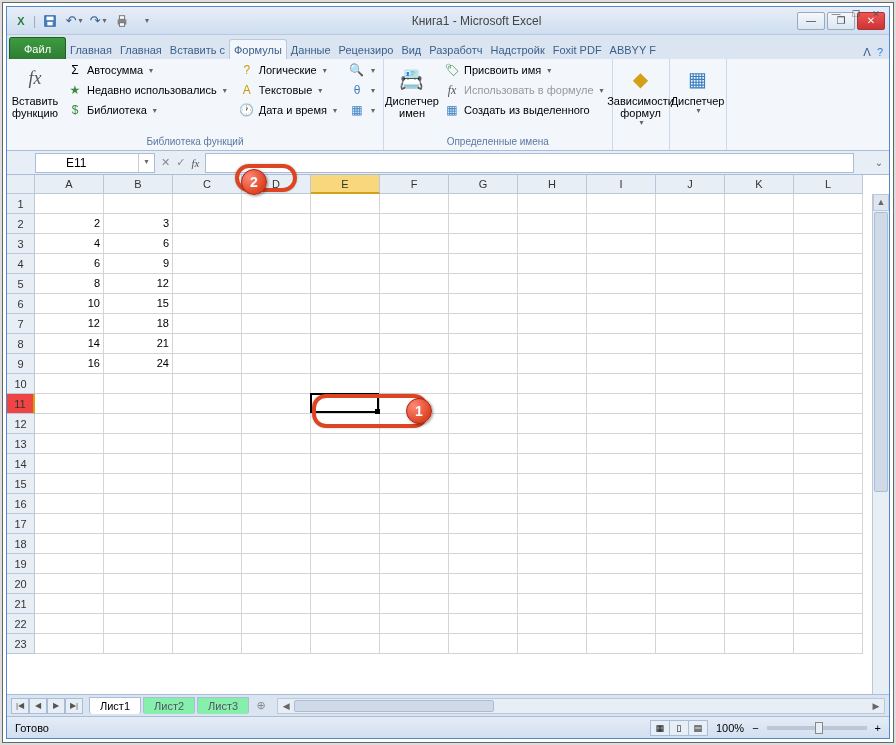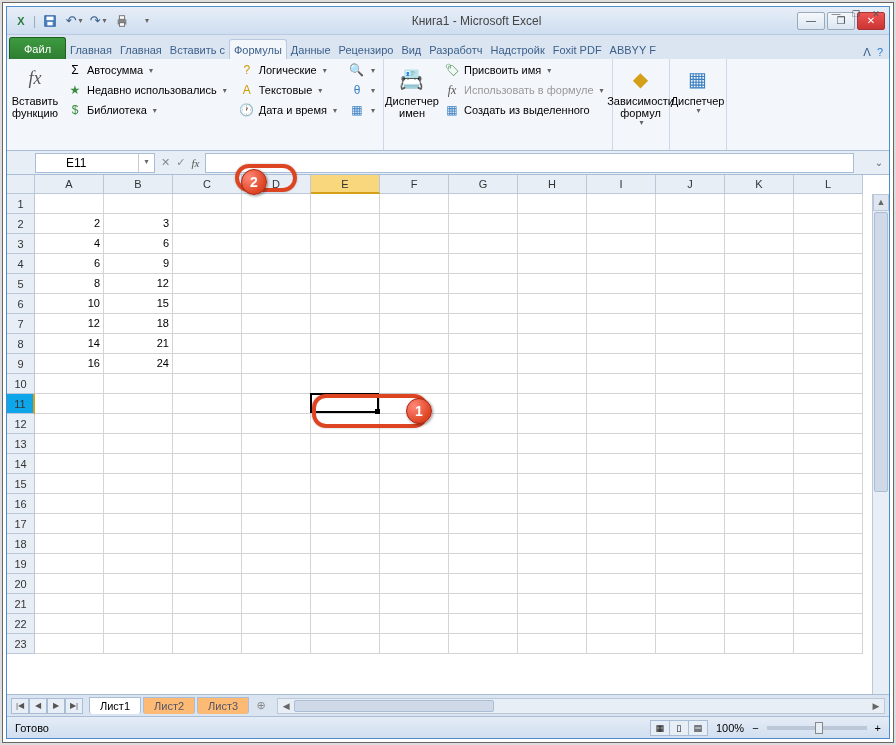--- a/index.html
+++ b/index.html
@@ -38,34 +38,34 @@
 .fx-label { font-style:italic; font-family:"Times New Roman",serif; color:#555; }
 .fbar-input { flex:1; height:20px; background:#fff; border:1px solid #a9bdd6; margin-right:18px; }
 .fbar-expand { width:14px; height:20px; color:#666; display:flex; align-items:center; justify-content:center; font-size:10px; margin-right:3px; }
 .grid-wrap { flex:1; background:#fff; position:relative; overflow:hidden; }
 .corner { position:absolute; left:0; top:0; width:28px; height:19px; background:#e8eef6; border-right:1px solid #bcc8d8; border-bottom:1px solid #bcc8d8; }
 .col-headers { position:absolute; left:28px; top:0; height:19px; display:flex; }
 .col-h { width:69px; height:19px; background:#e8eef6; border-right:1px solid #bcc8d8; border-bottom:1px solid #bcc8d8; text-align:center; font-size:11px; color:#333; line-height:19px; }
 .col-h.sel { background:#f9d77c; border-bottom:2px solid #d4a017; }
 .row-headers { position:absolute; left:0; top:19px; width:28px; }
 .row-h { height:20px; background:#e8eef6; border-right:1px solid #bcc8d8; border-bottom:1px solid #bcc8d8; text-align:center; font-size:11px; color:#333; line-height:20px; }
-.row-h.sel { background:#0ea5e9; border-right:2px solid #d4a017; }
+.row-h.sel { background:#ef4444; border-right:2px solid #d4a017; }
 .cells { position:absolute; left:28px; top:19px; }
 .cell-row { display:flex; height:20px; }
 .cell { width:69px; height:20px; border-right:1px solid #d4d4d4; border-bottom:1px solid #d4d4d4; font-size:11px; text-align:right; padding-right:3px; line-height:19px; }
 .active-cell { position:absolute; border:2px solid #000; background:#fff; pointer-events:none; }
 .active-cell::after { content:''; position:absolute; right:-3px; bottom:-3px; width:5px; height:5px; background:#000; }
 .vscroll { position:absolute; right:0; top:19px; bottom:0; width:17px; background:#e8eef6; border-left:1px solid #bcc8d8; }
 .vscroll .arrow { height:17px; background:#dfe6f0; border:1px solid #bcc8d8; text-align:center; font-size:9px; color:#666; line-height:15px; }
 .vscroll .thumb { height:280px; margin:1px; background:#cfd9e8; border:1px solid #a9bdd6; border-radius:2px; }
 .sheet-bar { height:22px; background:#dbe5f1; display:flex; align-items:center; border-top:1px solid #a9bdd6; font-size:11px; }
 .nav-btns { display:flex; padding:0 4px; }
 .nav-btn { width:18px; height:16px; border:1px solid #a9bdd6; background:#e8eef6; text-align:center; font-size:8px; color:#555; line-height:14px; }
 .sheet-tab { padding:2px 10px; background:#fff; border:1px solid #a9bdd6; border-bottom:none; border-radius:0 0 3px 3px; margin-left:2px; }
-.sheet-tab.inactive { background:#fdba74; color:#556; }
+.sheet-tab.inactive { background:#86efac; color:#556; }
 .sheet-ins { width:24px; text-align:center; color:#888; }
 .hscroll { flex:1; height:16px; background:#e8eef6; border:1px solid #bcc8d8; margin:2px 4px; display:flex; align-items:center; }
 .hscroll .arrow { width:16px; text-align:center; font-size:9px; color:#666; }
 .hscroll .track { flex:1; }
 .hscroll .thumb { width:200px; height:12px; background:#cfd9e8; border:1px solid #a9bdd6; border-radius:2px; }
 .status-bar { height:22px; background:linear-gradient(#e4ecf6,#d2dff0); display:flex; align-items:center; font-size:11px; padding:0 8px; border-top:1px solid #a9bdd6; }
 .status-right { margin-left:auto; display:flex; align-items:center; gap:8px; }
 .view-btns { display:flex; }
 .view-btn { width:20px; height:16px; border:1px solid #a9bdd6; background:#e8eef6; margin-left:-1px; display:flex; align-items:center; justify-content:center; font-size:9px; }
 .zoom-slider { width:100px; height:4px; background:#bcc8d8; position:relative; }
@@ -187,20 +187,21 @@
           <div class="small-btn">
                 <span class="icon" style="color:#3a7fc1">θ</span>
                 <span class="dd">▾</span>
               </div>
           <div class="small-btn">
                 <span class="icon" style="color:#3a7fc1">▦</span>
                 <span class="dd">▾</span>
               </div>
         </div>
       </div>
+      <div class="rgroup-label">Библиотека функций</div>
     </div>
     <div class="rgroup">
       <div class="rgroup-body">
         <div class="big-btn">
           <span class="icon">📇</span>
           <span>Диспетчер имен</span>
         </div>
         <div class="vstack">
           <div class="small-btn">
                 <span class="icon" style="color:#3a8b3f">🏷</span>
@@ -213,20 +214,21 @@
                 </span>
                 <span>Использовать в формуле</span>
                 <span class="dd">▾</span>
               </div>
           <div class="small-btn">
                 <span class="icon" style="color:#3a7fc1">▦</span>
                 <span>Создать из выделенного</span>
               </div>
         </div>
       </div>
+      <div class="rgroup-label">Определенные имена</div>
     </div>
     <div class="rgroup">
       <div class="rgroup-body">
         <div class="big-btn">
           <span class="icon" style="color:#d4a017">◆</span>
           <span>Зависимости формул</span>
               <span class="dd">▾</span>
         </div>
       </div>
       <div class="rgroup-label"></div>

